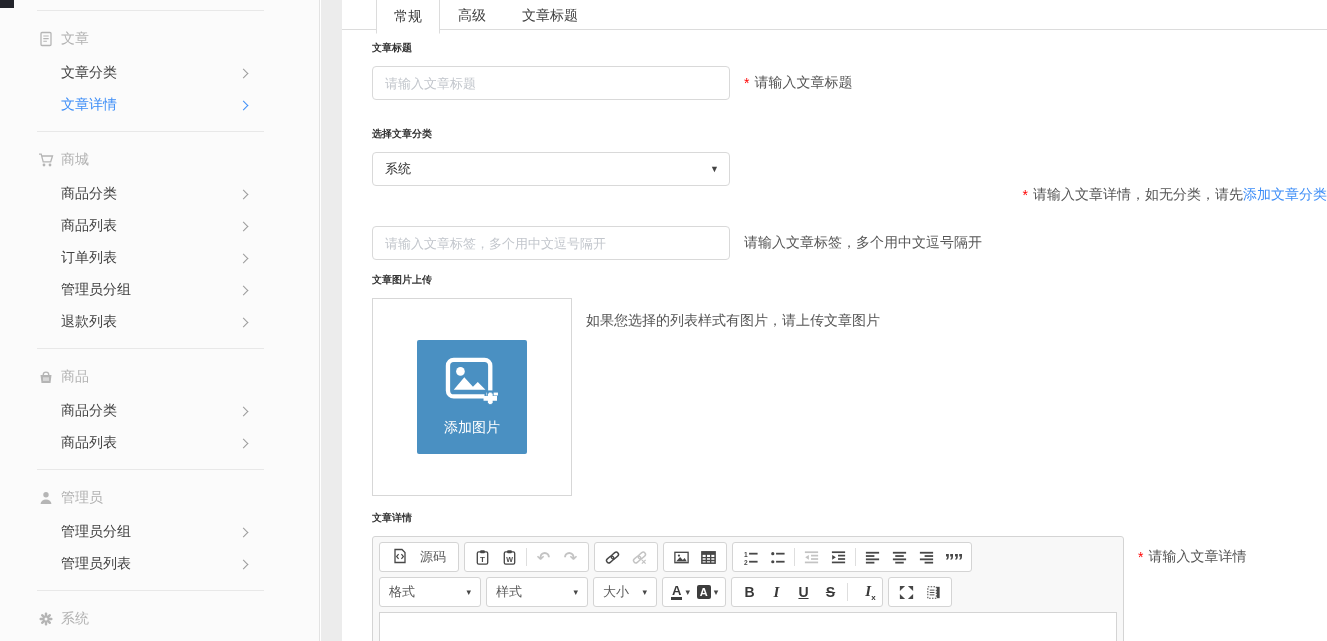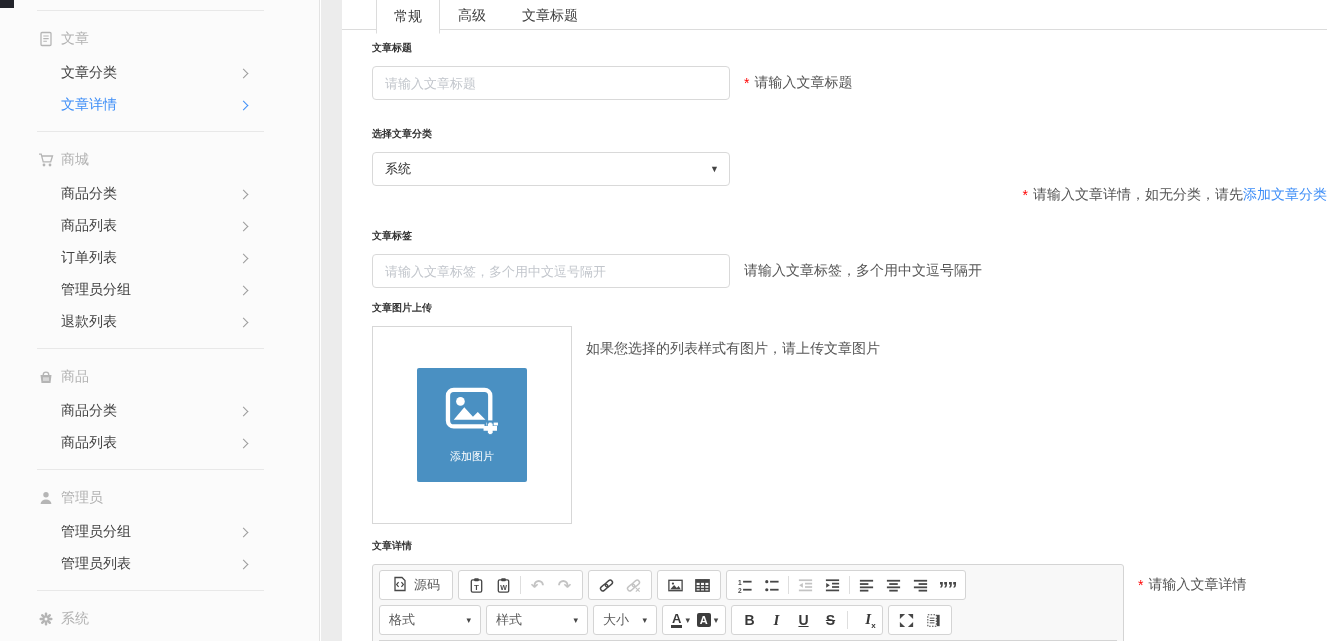--- a/index.html
+++ b/index.html
@@ -42,30 +42,30 @@
   .hint { display:flex; align-items:center; margin-left:14px; font-size:14px; color:#555; white-space:nowrap; }
   .hint.center-on-input { align-self:flex-end; margin-bottom:8px; }
   .hint.top-42 { align-self:flex-start; padding-top:42px; }
   .hint.top-40 { align-self:flex-start; padding-top:40px; }
   .star { color:#f00; margin-right:5px; }
   .hint a { color:#3e8ef7; text-decoration:none; cursor:pointer; }
 
   
   .upload-outer { width:200px; height:198px; border:1px solid #d7d7d7; background:#fff; display:flex; align-items:center; justify-content:center; }
   .upload-btn { width:110px; height:114px; background:#4a90c2; display:flex; flex-direction:column; align-items:center; justify-content:center; cursor:pointer; border-radius:2px; }
-  .upload-btn .u-label { color:#fff; font-size:11px; margin-top:8px; }
+  .upload-btn .u-label { color:#fff; font-size:14px; margin-top:8px; }
 
   
   .editor { width:752px; border:1px solid #d4d4d4; border-radius:3px; background:#f8f8f8; padding:5px 6px; height:200px; }
   .tb-row { display:flex; gap:5px; margin-bottom:5px; }
   .tb-group { display:flex; align-items:center; height:30px; padding:0 4px; background:#fff; border:1px solid #d4d4d4; border-radius:3px; }
   .tb-btn { width:27px; height:24px; display:flex; align-items:center; justify-content:center; color:#474747; cursor:pointer; border-radius:2px; }
   .tb-btn.disabled { opacity:.32; cursor:default; }
   .tb-sep { width:1px; height:18px; background:#dedede; margin:0 3px; }
-  .src-btn { display:flex; align-items:center; gap:6px; padding:0 8px; height:24px; cursor:pointer; color:#595959; font-size:13px; }
+  .src-btn { display:flex; align-items:center; gap:12px; padding:0 8px; height:24px; cursor:pointer; color:#595959; font-size:13px; }
   .tb-dd { display:flex; align-items:center; justify-content:space-between; height:30px; background:#fff; border:1px solid #d4d4d4; border-radius:3px; padding:0 9px; font-size:13px; color:#595959; cursor:pointer; }
   .dd-format { width:102px; } .dd-style { width:102px; } .dd-size { width:64px; }
   .dd-caret { font-size:9px; color:#474747; margin-left:8px; }
   .txtico { font-size:14px; font-weight:bold; color:#383838; }
   .ico-italic { font-style:italic; font-family:"Liberation Serif",serif; font-size:15px; }
   .ico-underline { text-decoration:underline; }
   .ico-strike { text-decoration:line-through; }
   .ico-rmformat { font-style:italic; font-family:"Liberation Serif",serif; font-size:15px;margin-left:12px; }
   .ico-rmformat sub { font-size:8px; font-style:normal; font-family:"Liberation Sans",sans-serif; }
   .ico-textcolor { font-size:13px; font-weight:bold; border-bottom:3px solid #3d3d3d; line-height:12px; padding:0 1px; }
@@ -230,21 +230,20 @@
         </div>
         <div class="hint center-on-input">
           <span class="star">*</span>
           <span>请输入文章详情，如无分类，请先 </span>
           <a>添加文章分类</a>
         </div>
       </div>
 
       <div class="form-row r3">
         <div class="field-col">
-          <label class="f-label">文章标签</label>
           <input class="txt-input" type="text" placeholder="请输入文章标签，多个用中文逗号隔开" style="">
         </div>
         <div class="hint center-on-input">
           <span>请输入文章标签，多个用中文逗号隔开</span>
         </div>
       </div>
 
       <div class="form-row r4">
         <div class="field-col">
           <label class="f-label">文章图片上传</label>

